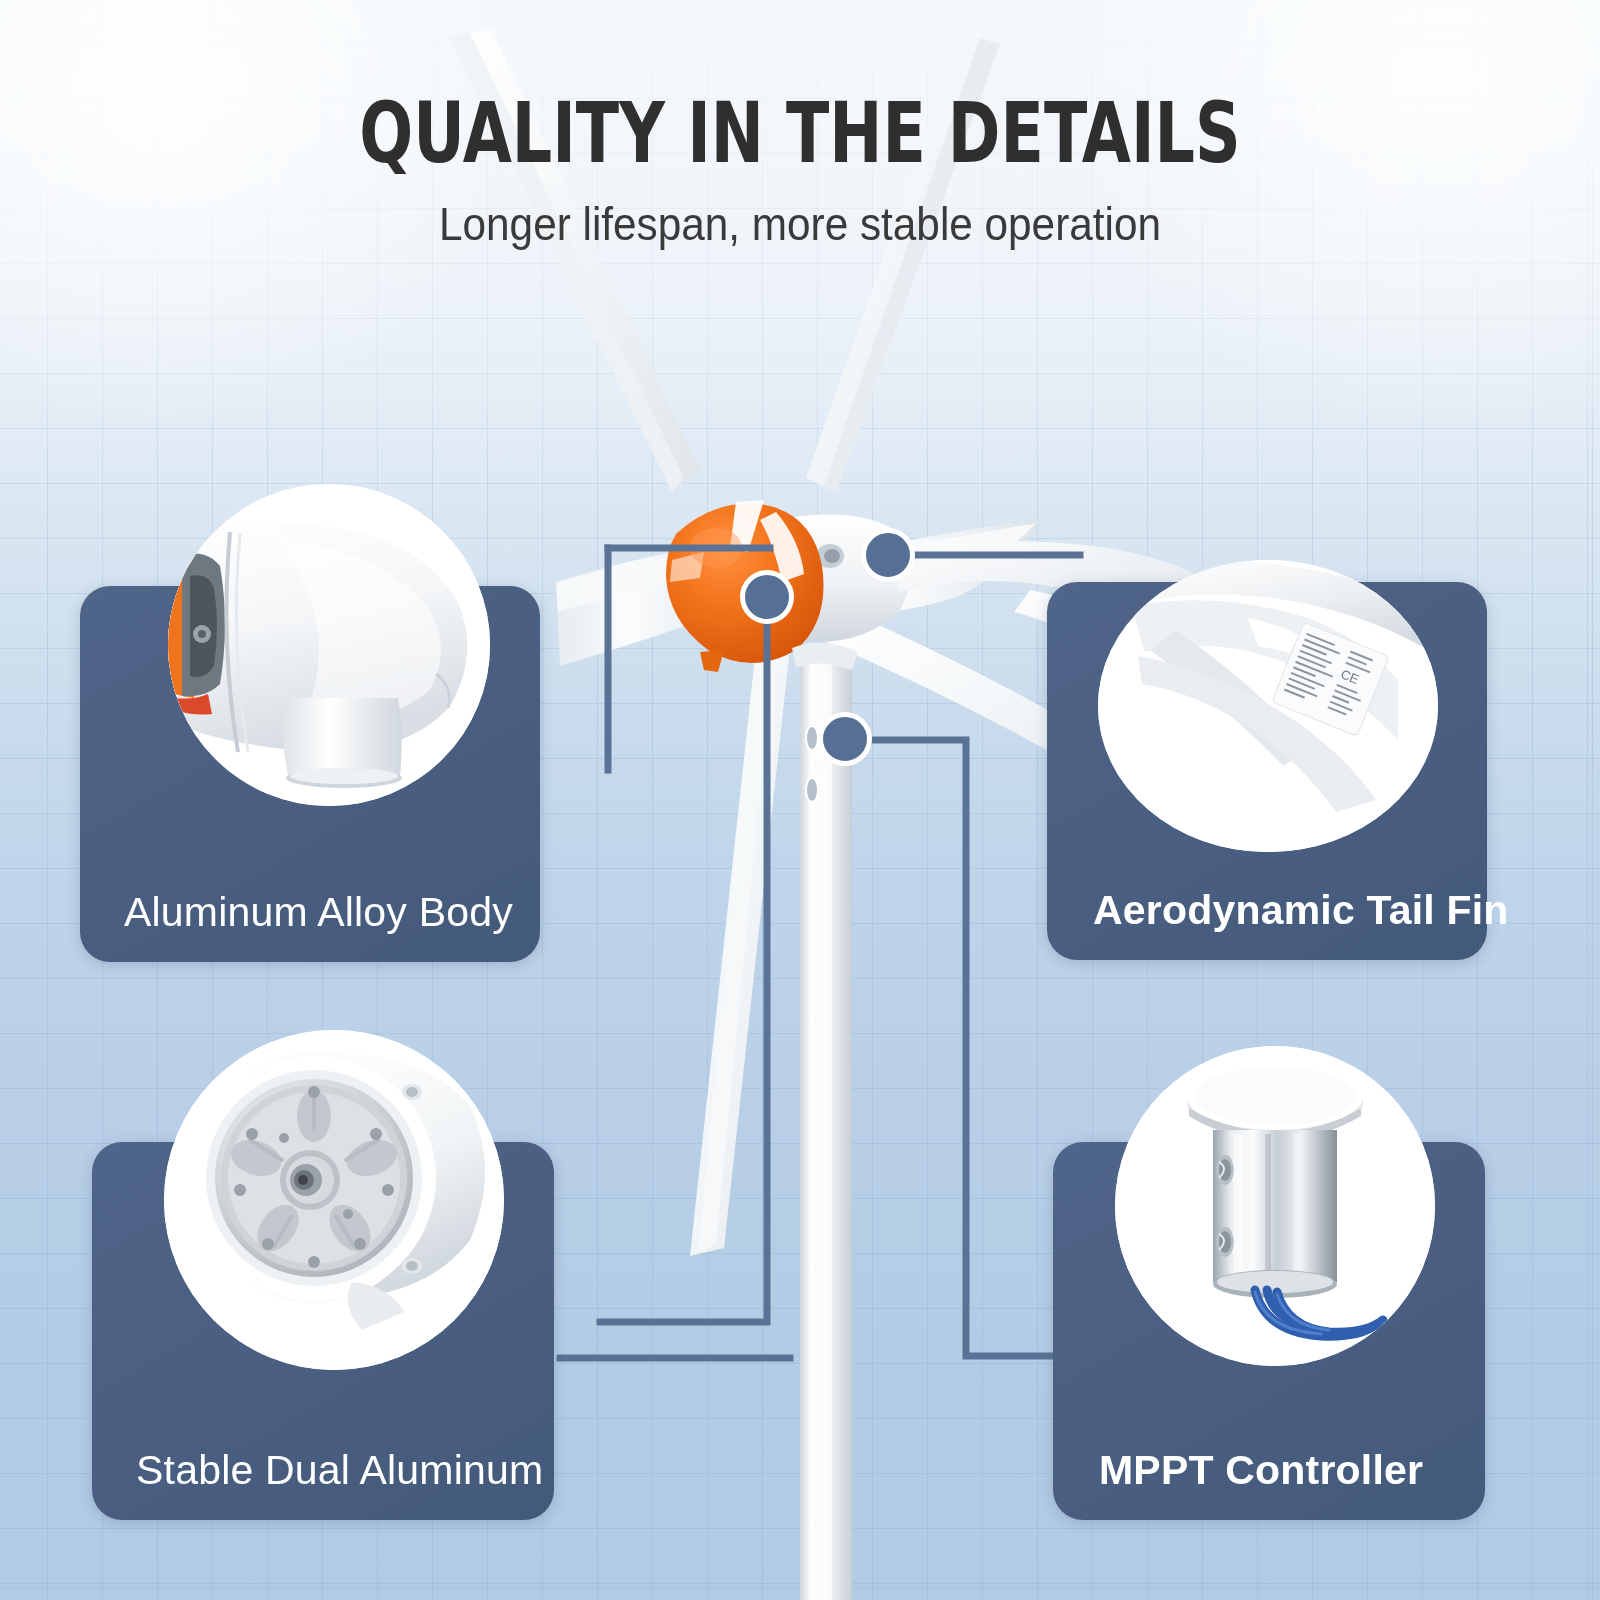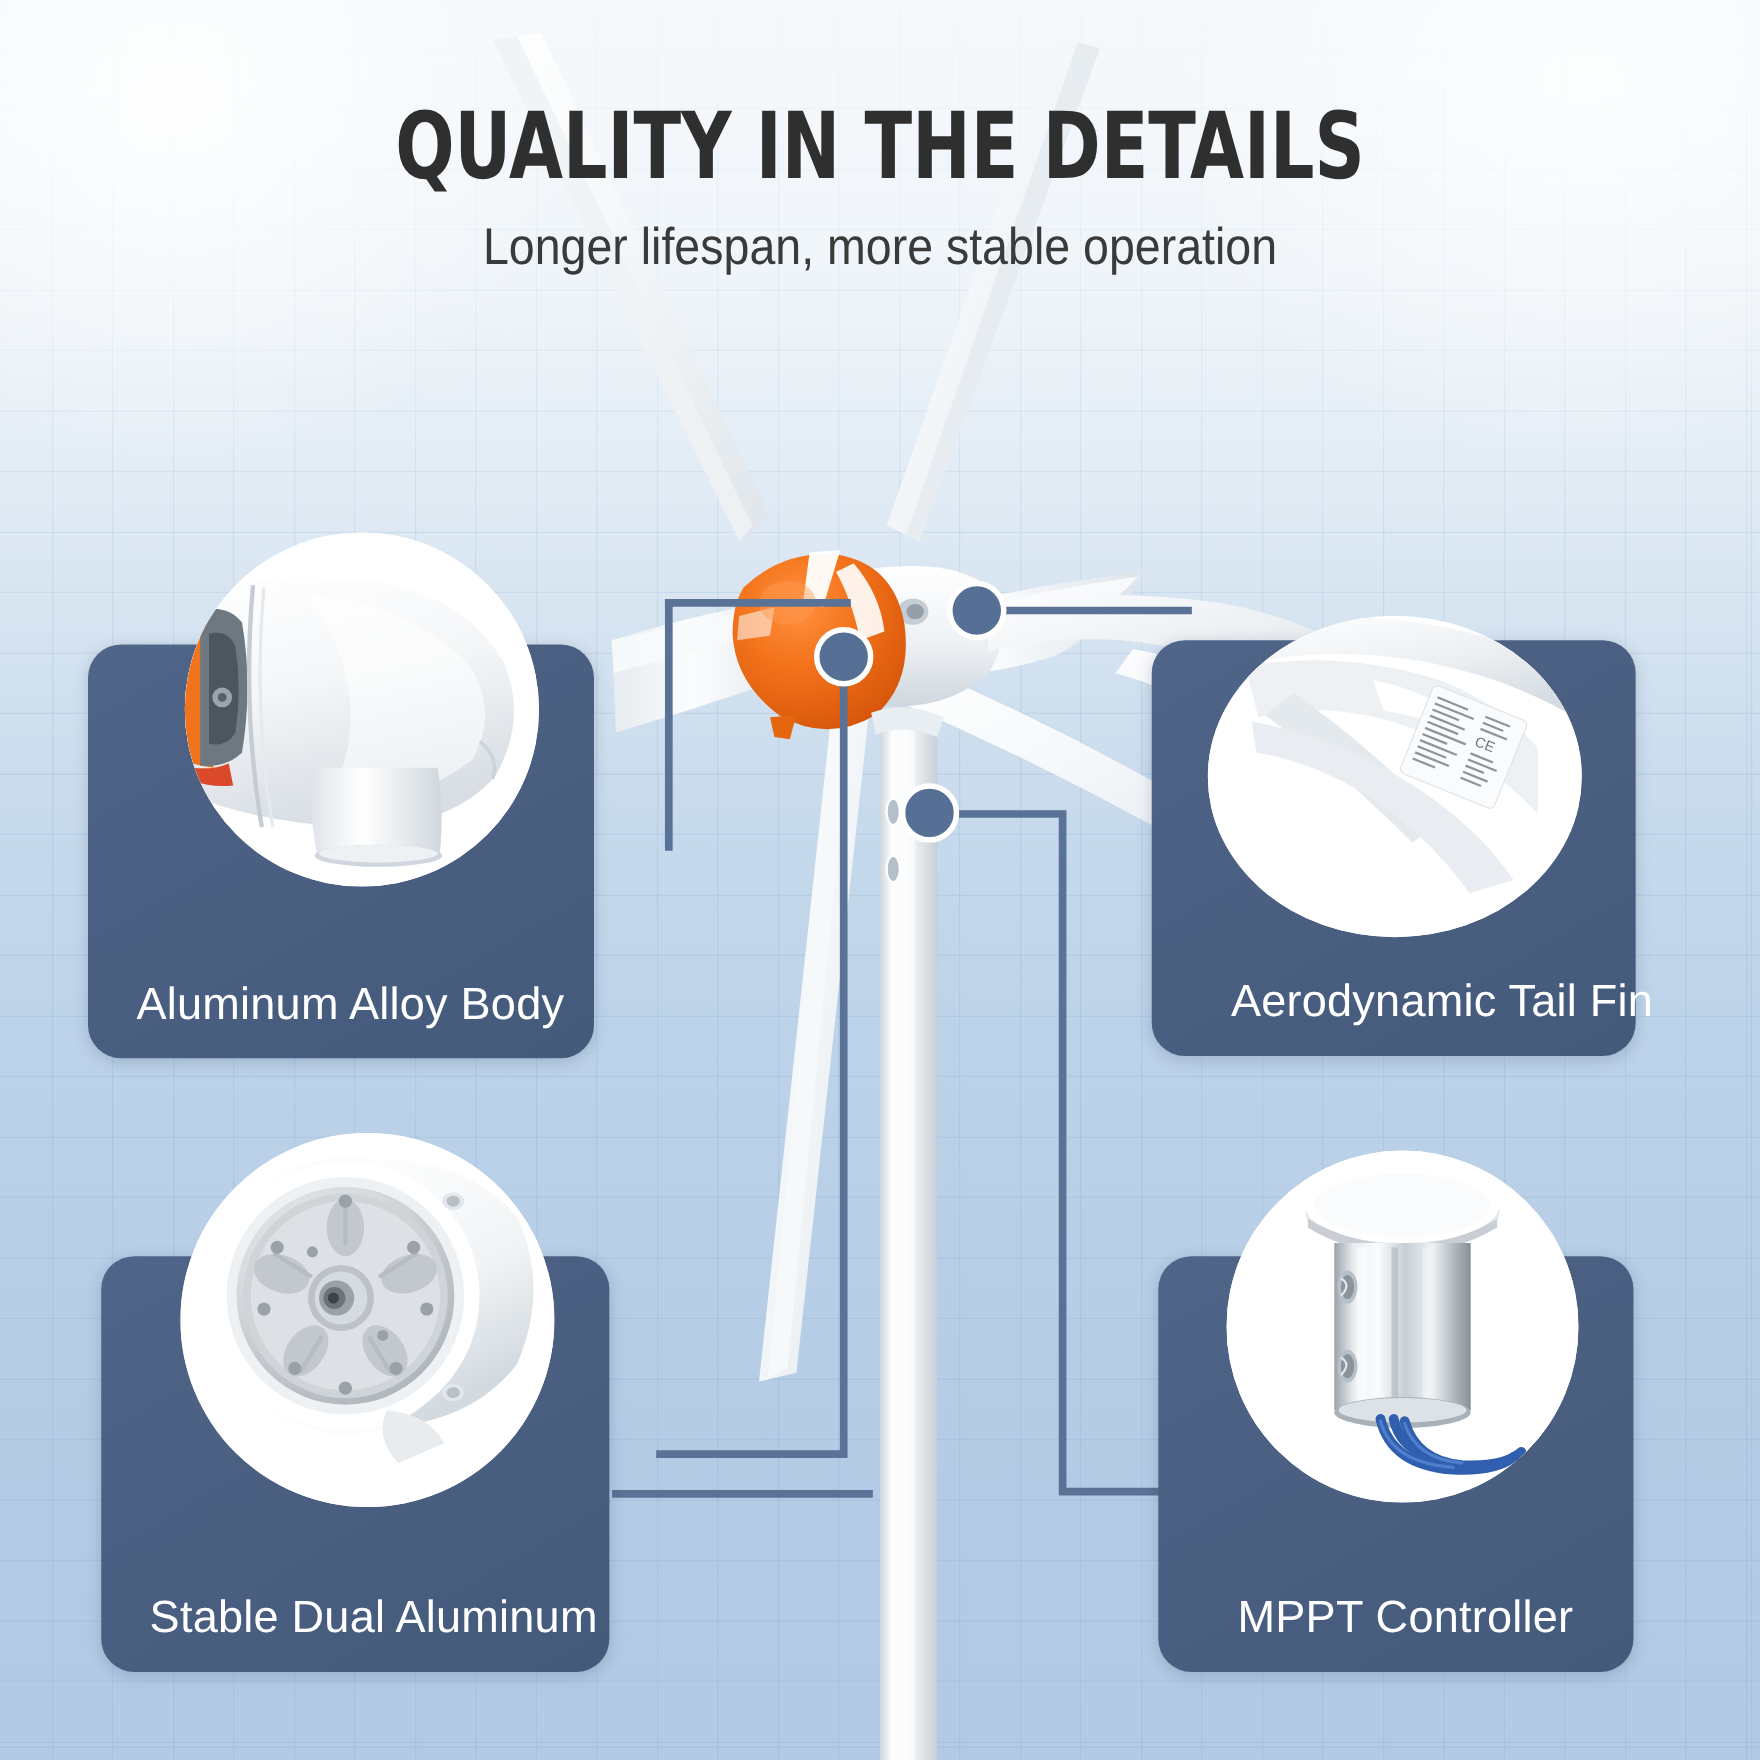--- a/index.html
+++ b/index.html
@@ -79,21 +79,21 @@
   .card-label {
     position:absolute; left:0; right:0; bottom:26px;
     padding:0 44px;
     color:#ffffff;
     font-size:41px;
     font-family:"Liberation Sans", sans-serif;
     letter-spacing:0.2px;
     white-space:nowrap;
     text-align:center;
   }
-  .card.right .card-label { text-align:left; padding-left:72px; }
+  .card.right .card-label { text-align:left; padding-left:46px;font-weight:bold; }
 
   
   #card-alloy    { left:80px;   top:586px;  width:460px;  height:376px; }
   #card-tail     { left:1047px; top:582px;  width:440px;  height:378px; }
   #card-bearing  { left:92px;   top:1142px; width:462px;  height:378px; }
   #card-mppt     { left:1053px; top:1142px; width:432px;  height:378px; }
 
   
   .inset {
     position:absolute;

